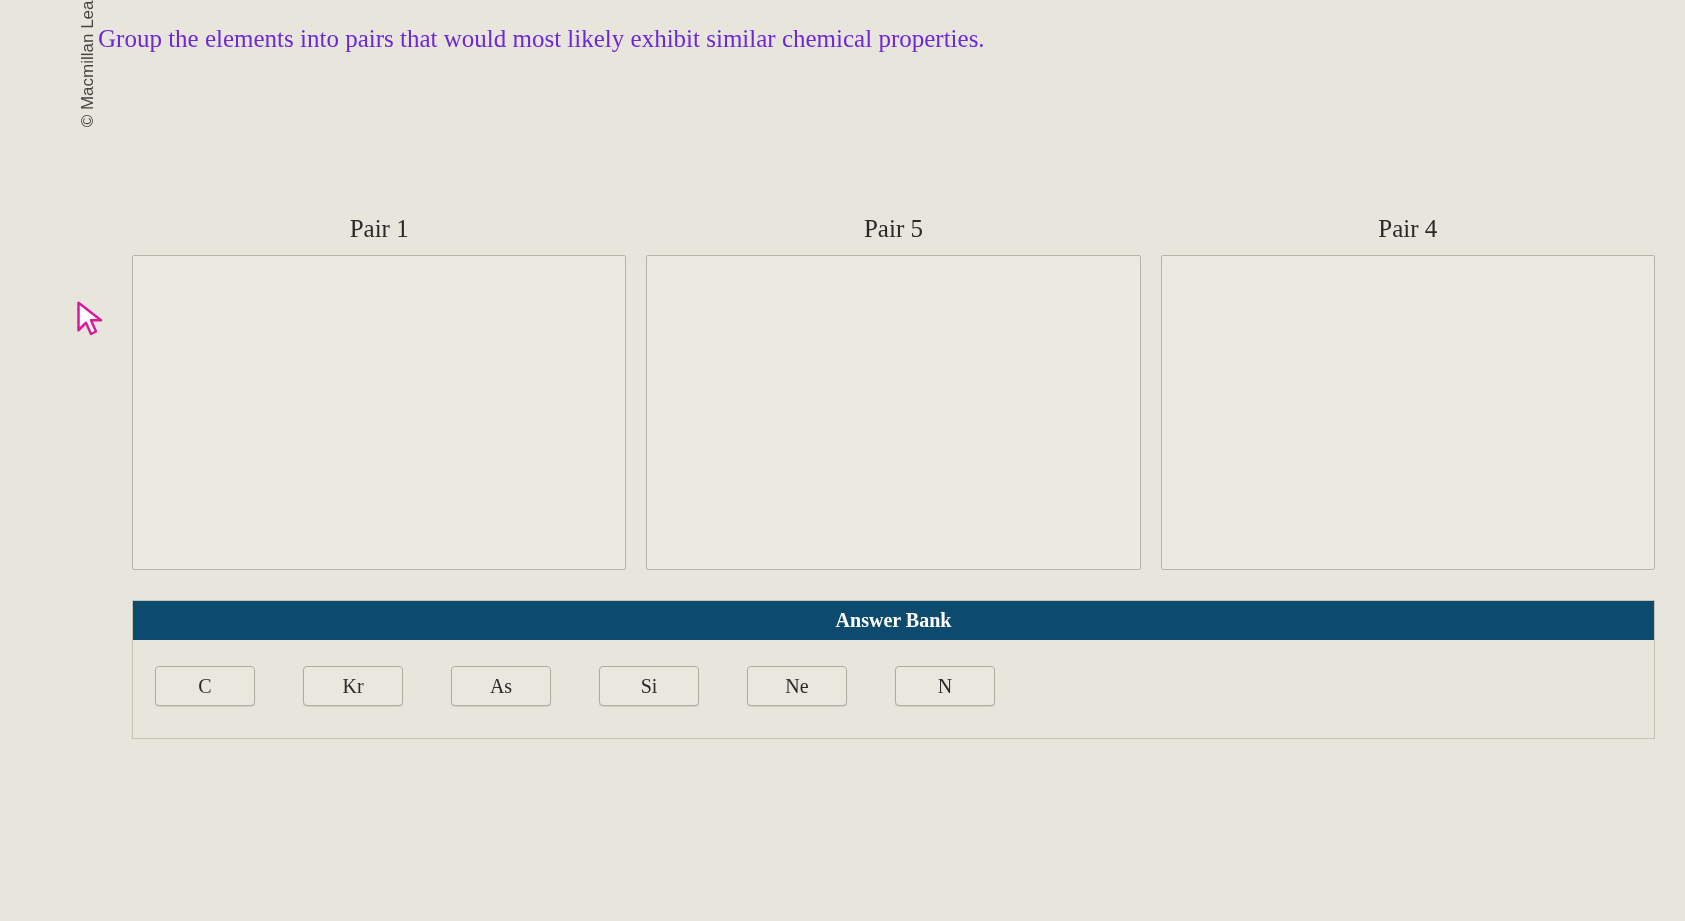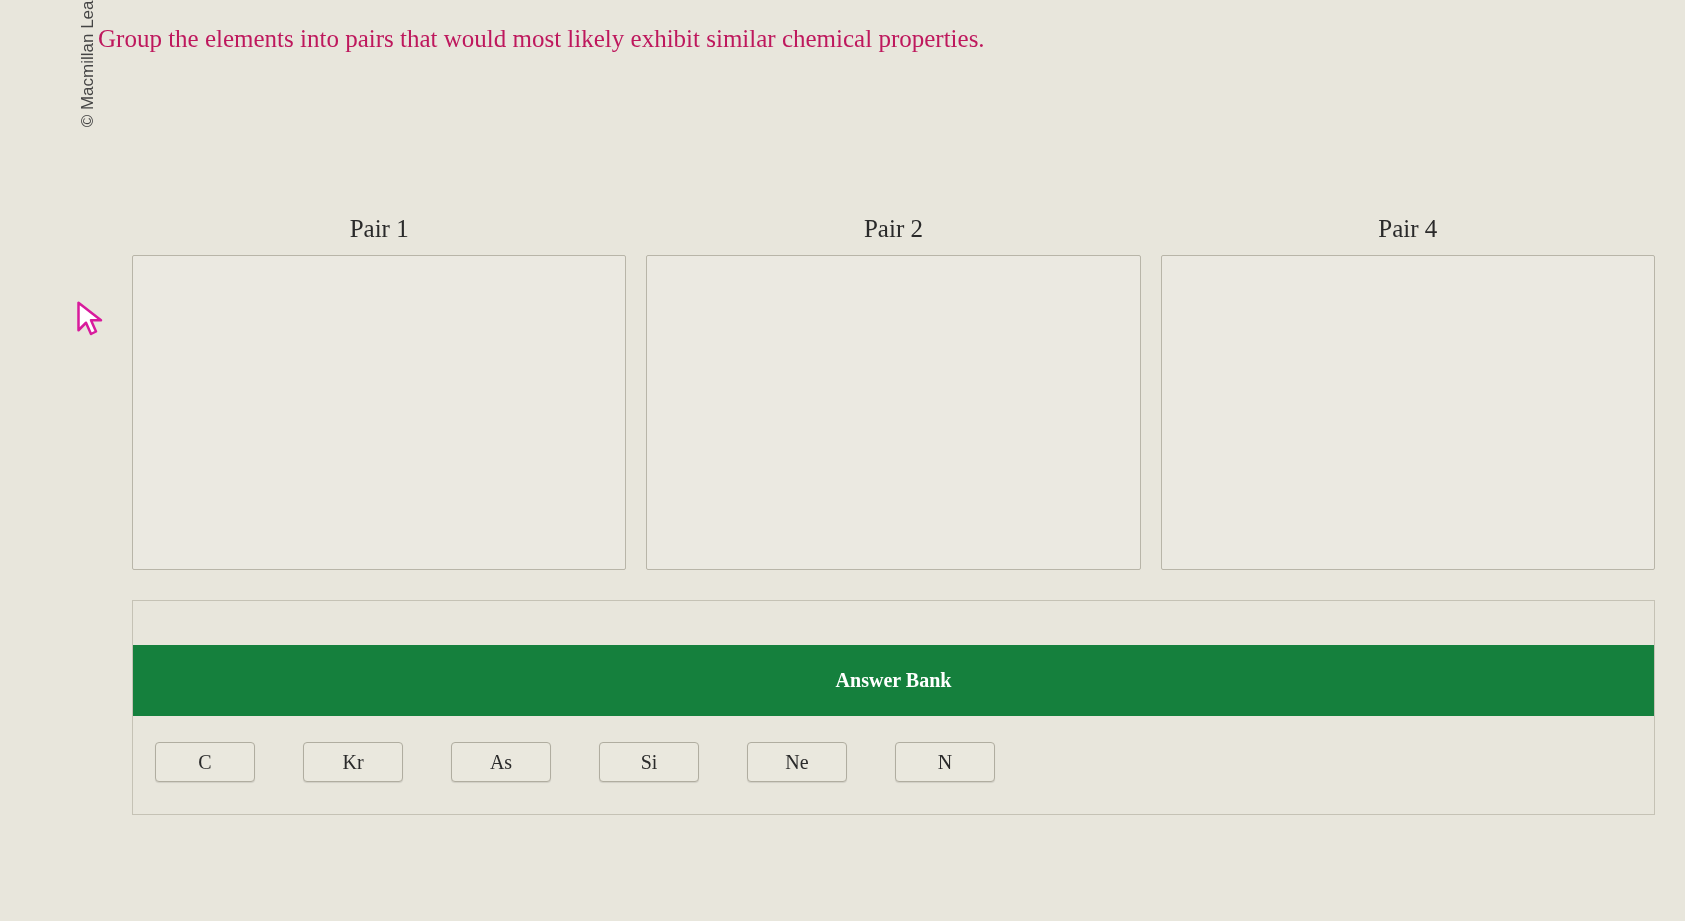--- a/index.html
+++ b/index.html
@@ -25,21 +25,21 @@
       text-align: center;
     }
     .content-area {
       position: absolute;
       left: 98px;
       top: 16px;
       right: 30px;
     }
     .question-text {
       font-size: 25px;
-      color: #be185d;
+      color: #6d28d9;
       line-height: 1.8;
       font-family: Liberation Serif, serif;
     }
     .question-text p {
       margin-bottom: 6px;
     }
     .pairs-container {
       position: absolute;
       left: 132px;
       top: 215px;
@@ -66,28 +66,27 @@
       border-radius: 2px;
     }
     .answer-bank-container {
       position: absolute;
       left: 132px;
       top: 600px;
       right: 30px;
       border: 1px solid #c5c2b5;
     }
     .answer-bank-header {
-      background: #15803d;
+      background: #0c4a6e;
       color: #fff;
       font-family: Georgia, serif;
       font-size: 20px;
       font-weight: bold;
       text-align: center;
-      padding: 24px 0;
-      margin-top: 44px;
+      padding: 8px 0;
     }
     .answer-bank {
       padding: 26px 22px 32px 22px;
       display: flex;
       gap: 48px;
     }
     .element-tile {
       width: 100px;
       height: 40px;
       border: 1px solid #b0ada0;
@@ -122,21 +121,21 @@
     <p>Group the elements into pairs that would most likely exhibit similar chemical properties.</p>
   </div>
 </div>
 
 <div class="pairs-container">
   <div class="pair-group">
     <div class="pair-label">Pair 1</div>
     <div class="drop-zone"></div>
   </div>
   <div class="pair-group">
-    <div class="pair-label">Pair 2</div>
+    <div class="pair-label">Pair 5</div>
     <div class="drop-zone"></div>
   </div>
   <div class="pair-group">
     <div class="pair-label">Pair 4</div>
     <div class="drop-zone"></div>
   </div>
 </div>
 
 <div class="answer-bank-container">
   <div class="answer-bank-header">Answer Bank</div>

